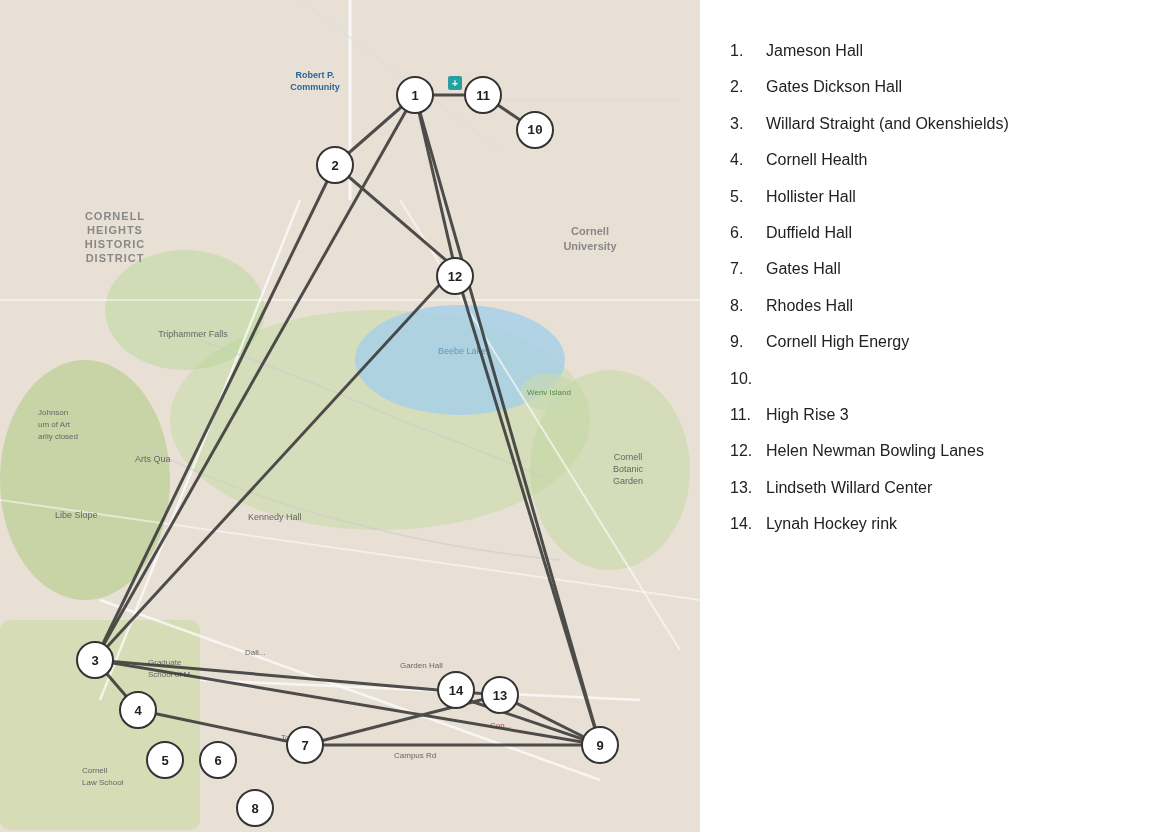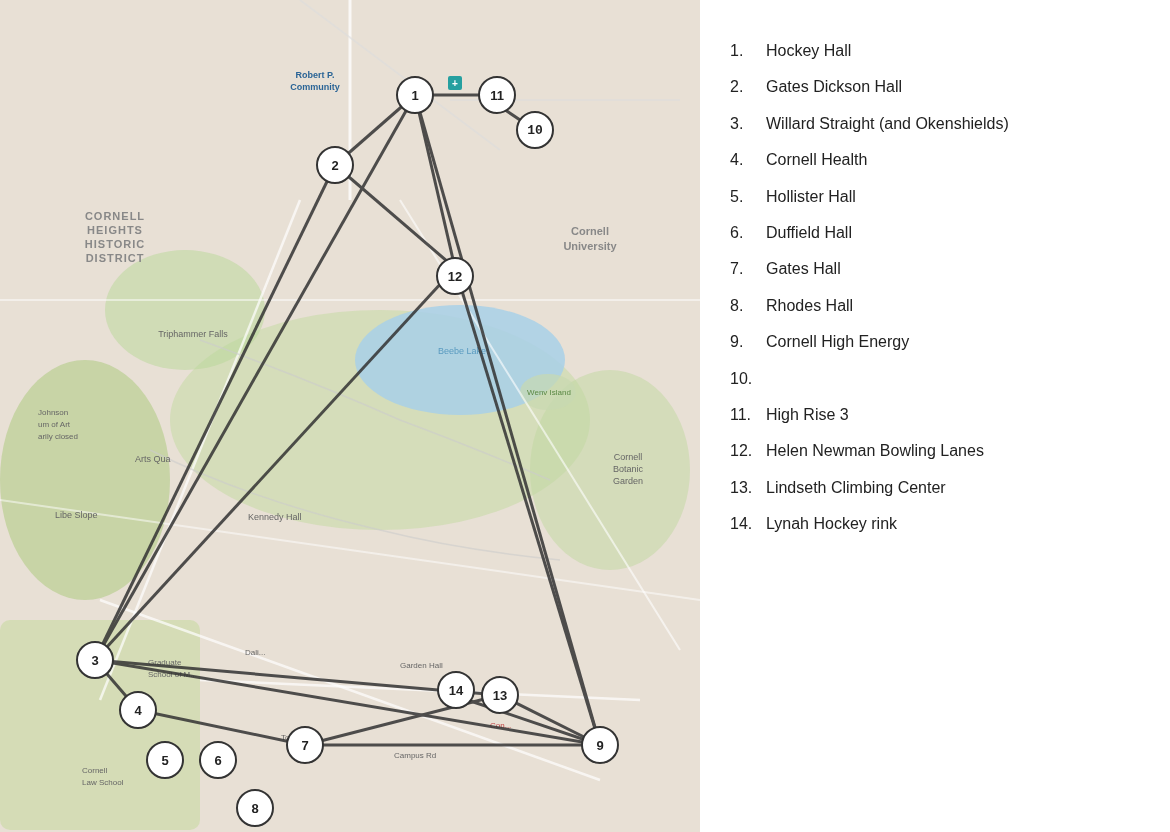--- a/index.html
+++ b/index.html
@@ -185,30 +185,30 @@
   <div class="node" style="left:415px;top:95px;">1</div>
   <div class="node" style="left:335px;top:165px;">2</div>
   <div class="node" style="left:95px;top:660px;">3</div>
   <div class="node" style="left:138px;top:710px;">4</div>
   <div class="node" style="left:165px;top:760px;">5</div>
   <div class="node" style="left:218px;top:760px;">6</div>
   <div class="node" style="left:305px;top:745px;">7</div>
   <div class="node" style="left:255px;top:808px;">8</div>
   <div class="node" style="left:600px;top:745px;">9</div>
   <div class="node" style="left:535px;top:130px;font-family:Liberation Mono, monospace;">10</div>
-  <div class="node" style="left:497px;top:95px;">11</div>
+  <div class="node" style="left:483px;top:95px;">11</div>
   <div class="node" style="left:455px;top:276px;">12</div>
   <div class="node" style="left:500px;top:695px;">13</div>
   <div class="node" style="left:456px;top:690px;">14</div>
 </div>
 
 <div id="legend-section">
 <div class="legend-item">
       <span class="legend-num">1.</span>
-      <span class="legend-text">Hockey Hall</span>
+      <span class="legend-text">Jameson Hall</span>
     </div>
     <div class="legend-item">
       <span class="legend-num">2.</span>
       <span class="legend-text">Gates Dickson Hall</span>
     </div>
     <div class="legend-item">
       <span class="legend-num">3.</span>
       <span class="legend-text">Willard Straight (and Okenshields)</span>
     </div>
     <div class="legend-item">
@@ -241,19 +241,19 @@
     <div class="legend-item">
       <span class="legend-num">11.</span>
       <span class="legend-text">High Rise 3</span>
     </div>
     <div class="legend-item">
       <span class="legend-num">12.</span>
       <span class="legend-text">Helen Newman Bowling Lanes</span>
     </div>
     <div class="legend-item">
       <span class="legend-num">13.</span>
-      <span class="legend-text">Lindseth Climbing Center</span>
+      <span class="legend-text">Lindseth Willard Center</span>
     </div>
     <div class="legend-item">
       <span class="legend-num">14.</span>
       <span class="legend-text">Lynah Hockey rink</span>
     </div>
   </div>
 
 </body></html>

